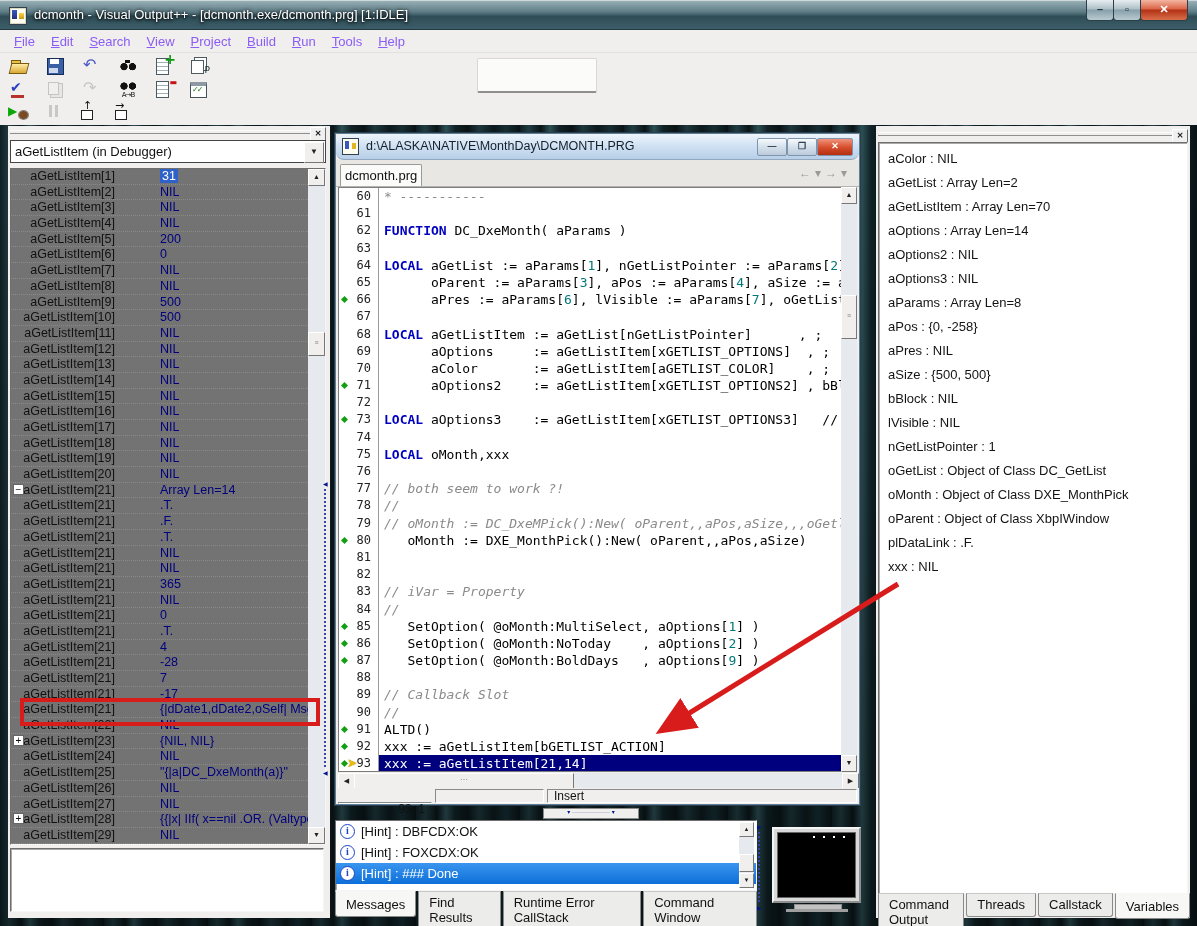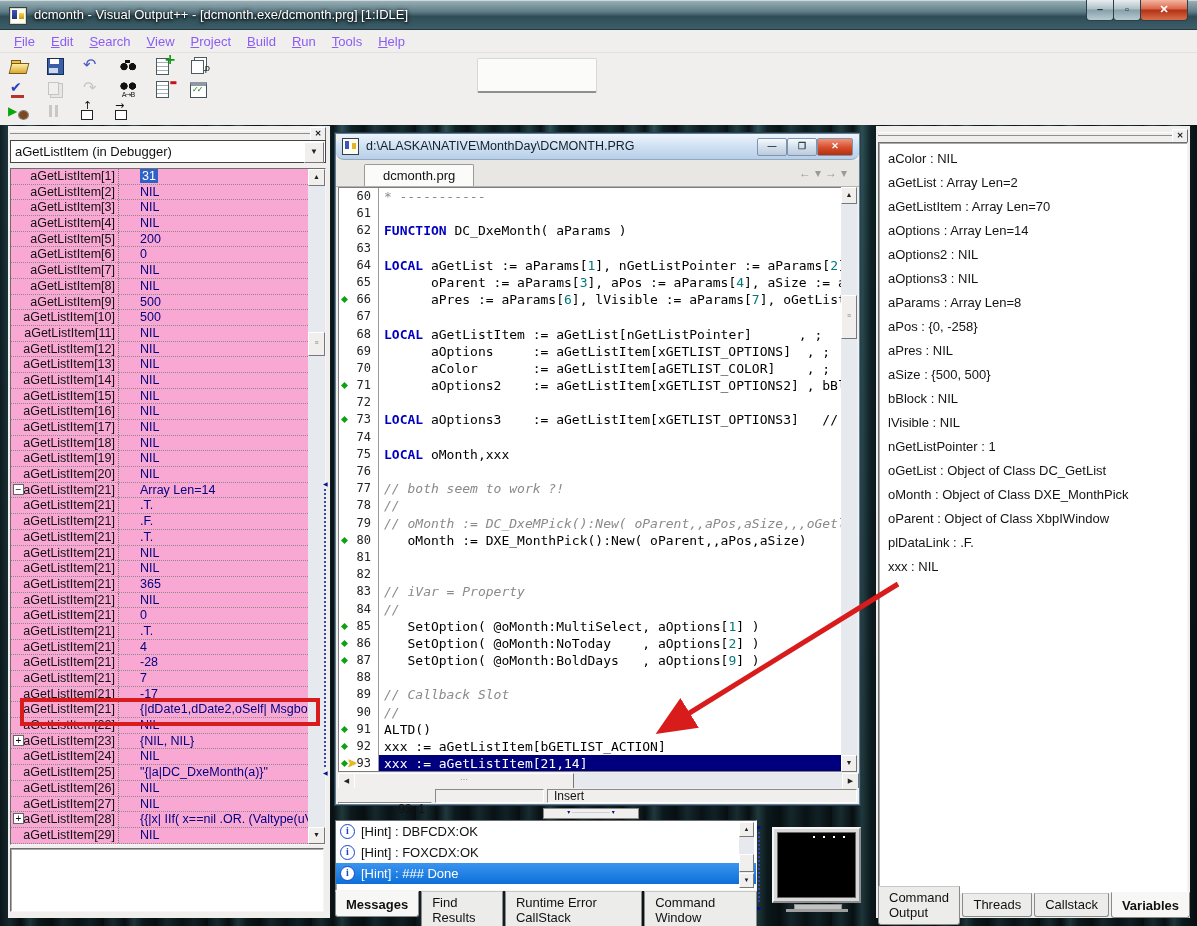--- a/index.html
+++ b/index.html
@@ -72,25 +72,25 @@
   .gripline{position:absolute;height:2px;border-top:1px solid #fbfbfb;border-bottom:1px solid #8f8f8f;}
   .sunken{background:#fff;border:1px solid;border-color:#6e6e6e #f5f5f5 #f5f5f5 #6e6e6e;box-shadow:inset 1px 1px 0 #a9a9a9;}
   .sbtn{background:#f0efed;border:1px solid;border-color:#fff #777 #777 #fff;color:#222;text-align:center;}
   
   .leftpanel{position:absolute;left:8px;top:126px;width:322px;height:792px;background:#f0efed;}
   .combo{position:absolute;left:2px;top:14px;width:316px;height:23px;background:#fff;border:1px solid #444;box-sizing:border-box;}
   .combo .cval{position:absolute;left:4px;top:3px;font-size:13px;color:#111;white-space:nowrap;}
   .combo .cbtn{position:absolute;right:1px;top:1px;width:18px;height:19px;font-size:8px;line-height:18px;}
   .watchlist{position:absolute;left:2px;top:42px;width:316px;height:677px;box-sizing:border-box;}
   .lrows{position:absolute;left:0;top:0;width:299px;height:675px;overflow:hidden;}
-  .lrow{display:flex;height:14.69px;border-bottom:1px dotted #8a8a8a;font-size:12.5px;line-height:14px;background:#f9a8d4;}
+  .lrow{display:flex;height:14.69px;border-bottom:1px dotted #8a8a8a;font-size:12.5px;line-height:14px;background:#737373;gap:36px;}
   .lname{position:relative;width:108px;flex:0 0 108px;text-align:right;padding-right:3px;border-right:1px dotted #777;color:#111;
     white-space:nowrap;overflow:hidden;box-sizing:border-box;}
   .exp{position:absolute;left:2px;top:1px;width:11px;height:11px;border:1px solid #666;background:#fff;font-size:10px;line-height:9px;text-align:center;color:#111;box-sizing:border-box;}
-  .lval{flex:1;padding-left:5px;color:#00007f;white-space:nowrap;overflow:hidden;margin-left:16px;}
+  .lval{flex:1;padding-left:5px;color:#00007f;white-space:nowrap;overflow:hidden;}
   .selval{background:#2f62c9;color:#fff;padding:0 2px;}
   .lscroll{position:absolute;right:0;top:0;width:17px;height:675px;background:#e6eaee;}
   .lscroll .up{position:absolute;top:0;left:0;width:15px;height:15px;font-size:7px;line-height:14px;}
   .lscroll .dn{position:absolute;bottom:0;left:0;width:15px;height:15px;font-size:7px;line-height:14px;}
   .lscroll .th{position:absolute;top:163px;left:0;width:15px;height:22px;background:#f0efed;border:1px solid;border-color:#fff #777 #777 #fff;
     color:#888;font-size:7px;line-height:20px;text-align:center;letter-spacing:0;}
   .leftempty{position:absolute;left:2px;top:722px;width:314px;height:64px;box-sizing:border-box;}
   
   .vsplit{position:absolute;display:flex;flex-direction:column;align-items:center;color:#00128a;font-size:6px;}
   .vsplit .dots{flex:1;border-left:2px dotted #3346a8;width:0;margin:2px 0;}
@@ -99,22 +99,22 @@
   .cw-title{position:absolute;left:0;top:0;right:0;height:25px;background:linear-gradient(180deg,#eef5fc 0%,#cfe0f2 50%,#b7cfe8 100%);border-bottom:1px solid #93a9c0;border-radius:8px;}
   .cw-icon{position:absolute;left:6px;top:4px;width:15px;height:15px;background:#fdfdf2;border:1px solid #32404c;}
   .cw-icon:before{content:"";position:absolute;left:2px;top:2px;width:4px;height:8px;background:#3a57c0;}
   .cw-icon:after{content:"";position:absolute;right:2px;top:4px;width:4px;height:6px;background:#e4b623;}
   .cw-text{position:absolute;left:30px;top:5px;font-size:12.5px;color:#14202a;white-space:nowrap;}
   .cwbtn{position:absolute;top:4px;height:16px;border:1px solid #7d94ac;border-radius:2px;
     background:linear-gradient(180deg,#f7fafc 0%,#d4e0ec 50%,#bccbdc 100%);font-size:9px;line-height:14px;text-align:center;color:#30404e;font-weight:bold;}
   .cwbtn.mn{right:72px;width:28px;} .cwbtn.rs{right:42px;width:28px;}
   .cwbtn.cl{right:6px;width:34px;background:linear-gradient(180deg,#f0947c 0%,#d8502f 50%,#b22f10 100%);color:#fff;}
   .tabrow{position:absolute;left:0;top:26px;right:0;height:26px;background:#e9e7e4;border-bottom:1px solid #b5b3b0;}
-  .ftab{position:absolute;left:4px;bottom:0;height:21px;padding:0 18px;background:#fbfbfa;border:1px solid #9a9a98;border-bottom:none;
-    font-size:13px;line-height:21px;color:#111;border-radius:2px 2px 0 0;margin-left:24px;}
+  .ftab{position:absolute;left:4px;bottom:0;height:21px;padding:0 4px;background:#fbfbfa;border:1px solid #9a9a98;border-bottom:none;
+    font-size:13px;line-height:21px;color:#111;border-radius:2px 2px 0 0;}
   .navarrows{position:absolute;right:8px;top:6px;color:#9a9a9a;font-size:12px;letter-spacing:4px;}
   .codearea{position:absolute;left:2px;top:53px;width:505px;height:585px;background:#fff;border:1px solid #7d7d7d;box-sizing:border-box;overflow:hidden;}
   .cline{display:flex;height:17.2px;font-family:"DejaVu Sans Mono","Liberation Mono",monospace;font-size:13px;line-height:17.2px;white-space:pre;}
   .cg{position:relative;flex:0 0 40px;text-align:right;padding-right:7px;color:#222;border-right:1px solid #9a9a9a;box-sizing:border-box;background:#fff;font-size:12px;}
   .mk{position:absolute;left:3px;top:6px;width:5px;height:5px;background:#12a012;transform:rotate(45deg);}
   .cur{position:absolute;left:8px;top:0px;color:#edbe06;font-size:12px;text-shadow:0 0 1px #7a6200;font-family:"DejaVu Sans",sans-serif;}
   .ct{flex:1;padding-left:5px;color:#000;overflow:hidden;}
   .cline.hl .ct{background:#00007f;color:#fff;}
   .cline.hl .nu,.cline.hl .kw{color:#fff;}
   .kw{color:#0000c0;font-weight:bold;}
@@ -141,33 +141,33 @@
   .mrow.sel{background:linear-gradient(180deg,#3b95ef,#0c6fd8);color:#fff;}
   .hicon{flex:0 0 13px;width:13px;height:13px;border-radius:50%;background:#fff;border:1px solid #1b46c8;color:#1b46c8;
     font-size:10px;line-height:12px;text-align:center;font-weight:bold;font-family:"Liberation Serif",serif;}
   .mscroll{position:absolute;right:3px;top:2px;width:15px;height:66px;background:#e6eaee;}
   .mscroll .up{position:absolute;top:0;left:0;width:13px;height:13px;font-size:6px;line-height:12px;}
   .mscroll .dn{position:absolute;bottom:0;left:0;width:13px;height:13px;font-size:6px;line-height:12px;}
   .mscroll .th{position:absolute;top:32px;left:0;width:13px;height:16px;background:#f0efed;border:1px solid;border-color:#fff #777 #777 #fff;}
   .btabs{position:absolute;left:0;bottom:0;height:26px;display:flex;align-items:flex-start;gap:2px;}
   .btab{padding:3px 10px 4px 10px;background:#ececeb;border:1px solid #8a8a8a;border-top:1px solid #c7c7c6;
     font-size:13px;color:#111;border-radius:0 0 3px 3px;position:relative;top:-1px;}
-  .btab.act{background:#f7f7f6;border-top-color:#f7f7f6;padding-top:5px;z-index:2;font-weight:bold;}
+  .btab.act{background:#f7f7f6;border-top-color:#f7f7f6;padding-top:5px;z-index:2;}
   
   .console{position:absolute;left:772px;top:827px;width:89px;height:76px;background:#d9d9d9;border:2px solid;border-color:#f5f5f5 #8f8f8f #8f8f8f #f5f5f5;box-sizing:border-box;padding:3px;}
   .cscreen{position:relative;width:100%;height:100%;background:#000;box-sizing:border-box;border:1px solid #666;}
   .cscreen:after{content:"";position:absolute;right:8px;top:3px;width:34px;height:2px;
     background:repeating-linear-gradient(90deg,#fff 0 2px,transparent 2px 10px);}
   .cbase{position:absolute;left:794px;top:904px;width:46px;height:5px;background:#c2c2c2;border:1px solid #8f8f8f;}
   .cbase2{position:absolute;left:786px;top:909px;width:62px;height:3px;background:#9f9f9f;}
   
   .rightpanel{position:absolute;left:876px;top:126px;width:314px;height:792px;background:#f0efed;}
   .rlist{position:absolute;left:2px;top:16px;width:310px;height:752px;box-sizing:border-box;overflow:hidden;padding:8px 0 0 9px;}
   .rvar{height:24px;font-size:13px;color:#141414;white-space:nowrap;overflow:hidden;}
-  .rtabs{position:absolute;left:2px;bottom:0px;height:24px;display:flex;align-items:center;gap:2px;}
+  .rtabs{position:absolute;left:2px;bottom:0px;height:24px;display:flex;align-items:flex-start;gap:2px;}
   
   .ann-rect{position:absolute;left:20px;top:698px;width:300px;height:28px;border:4px solid #d81b1b;box-sizing:border-box;z-index:60;pointer-events:none;}
   .ann-svg{position:absolute;inset:0;z-index:60;pointer-events:none;}
 </style>
 </head>
 <body>
 
 <div class="titlebar">
   <div class="appicon"></div>
   <div class="apptitle">dcmonth - Visual Output++ -  [dcmonth.exe/dcmonth.prg] [1:IDLE]</div>

